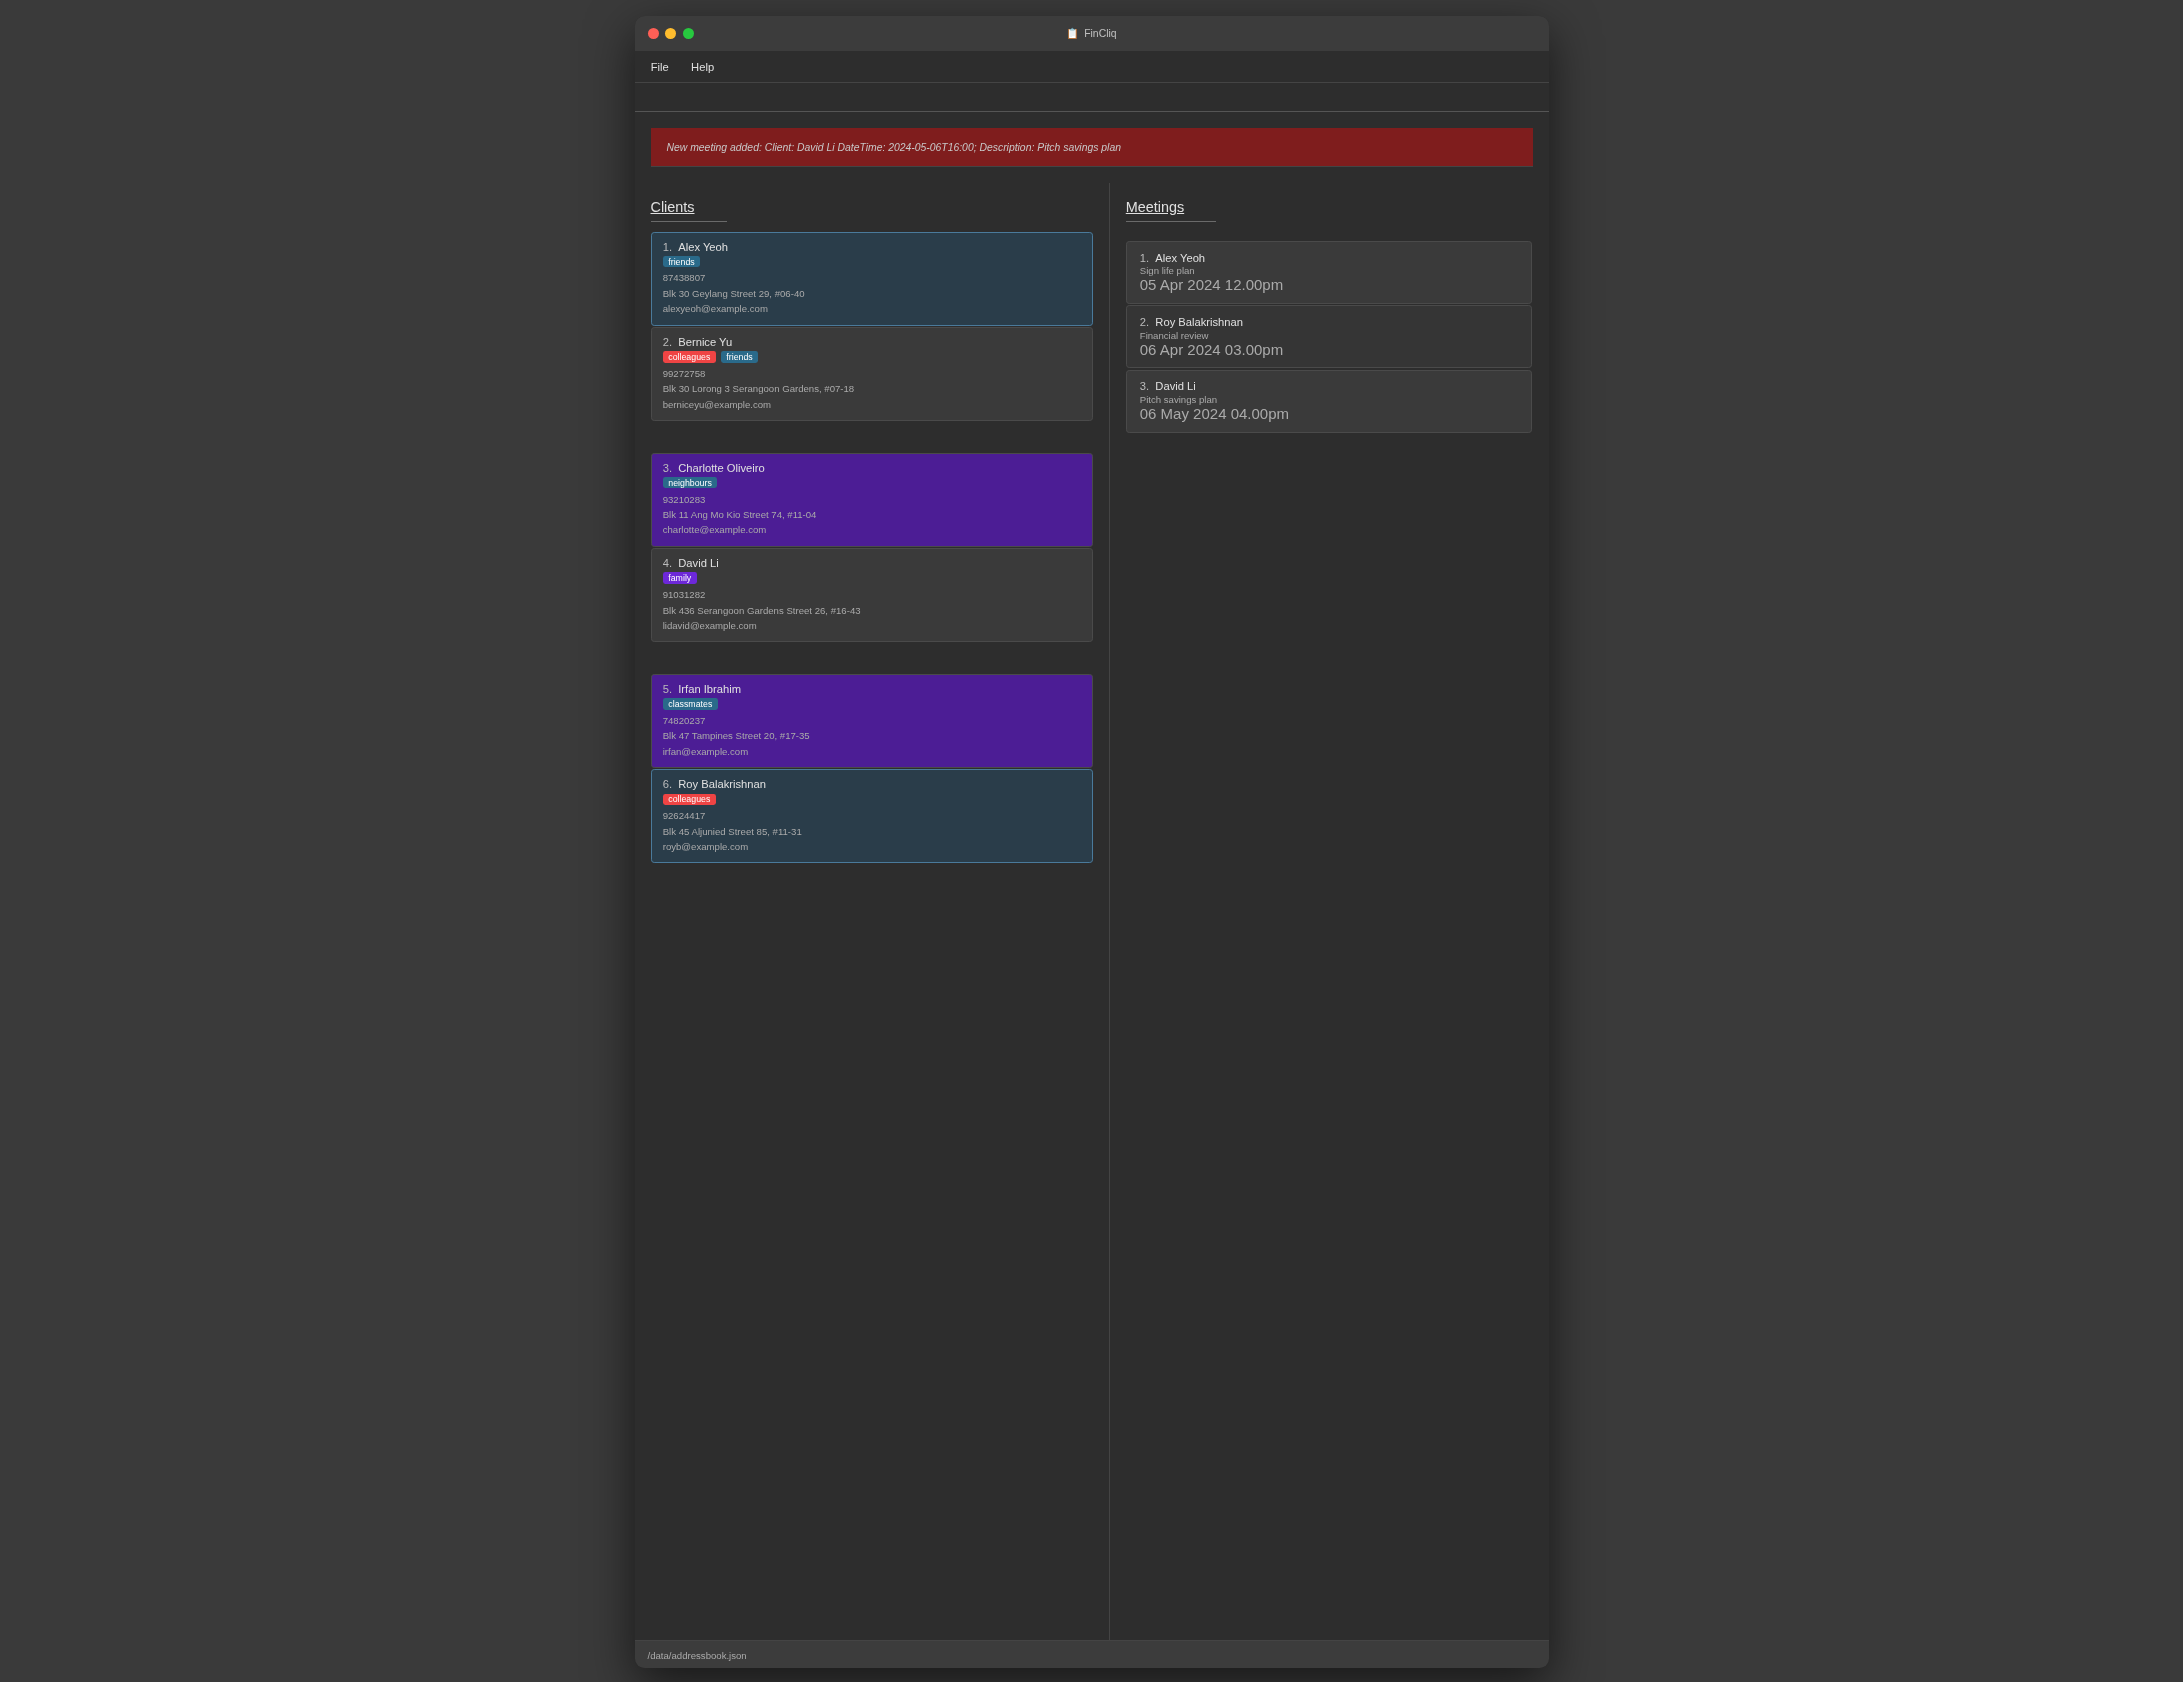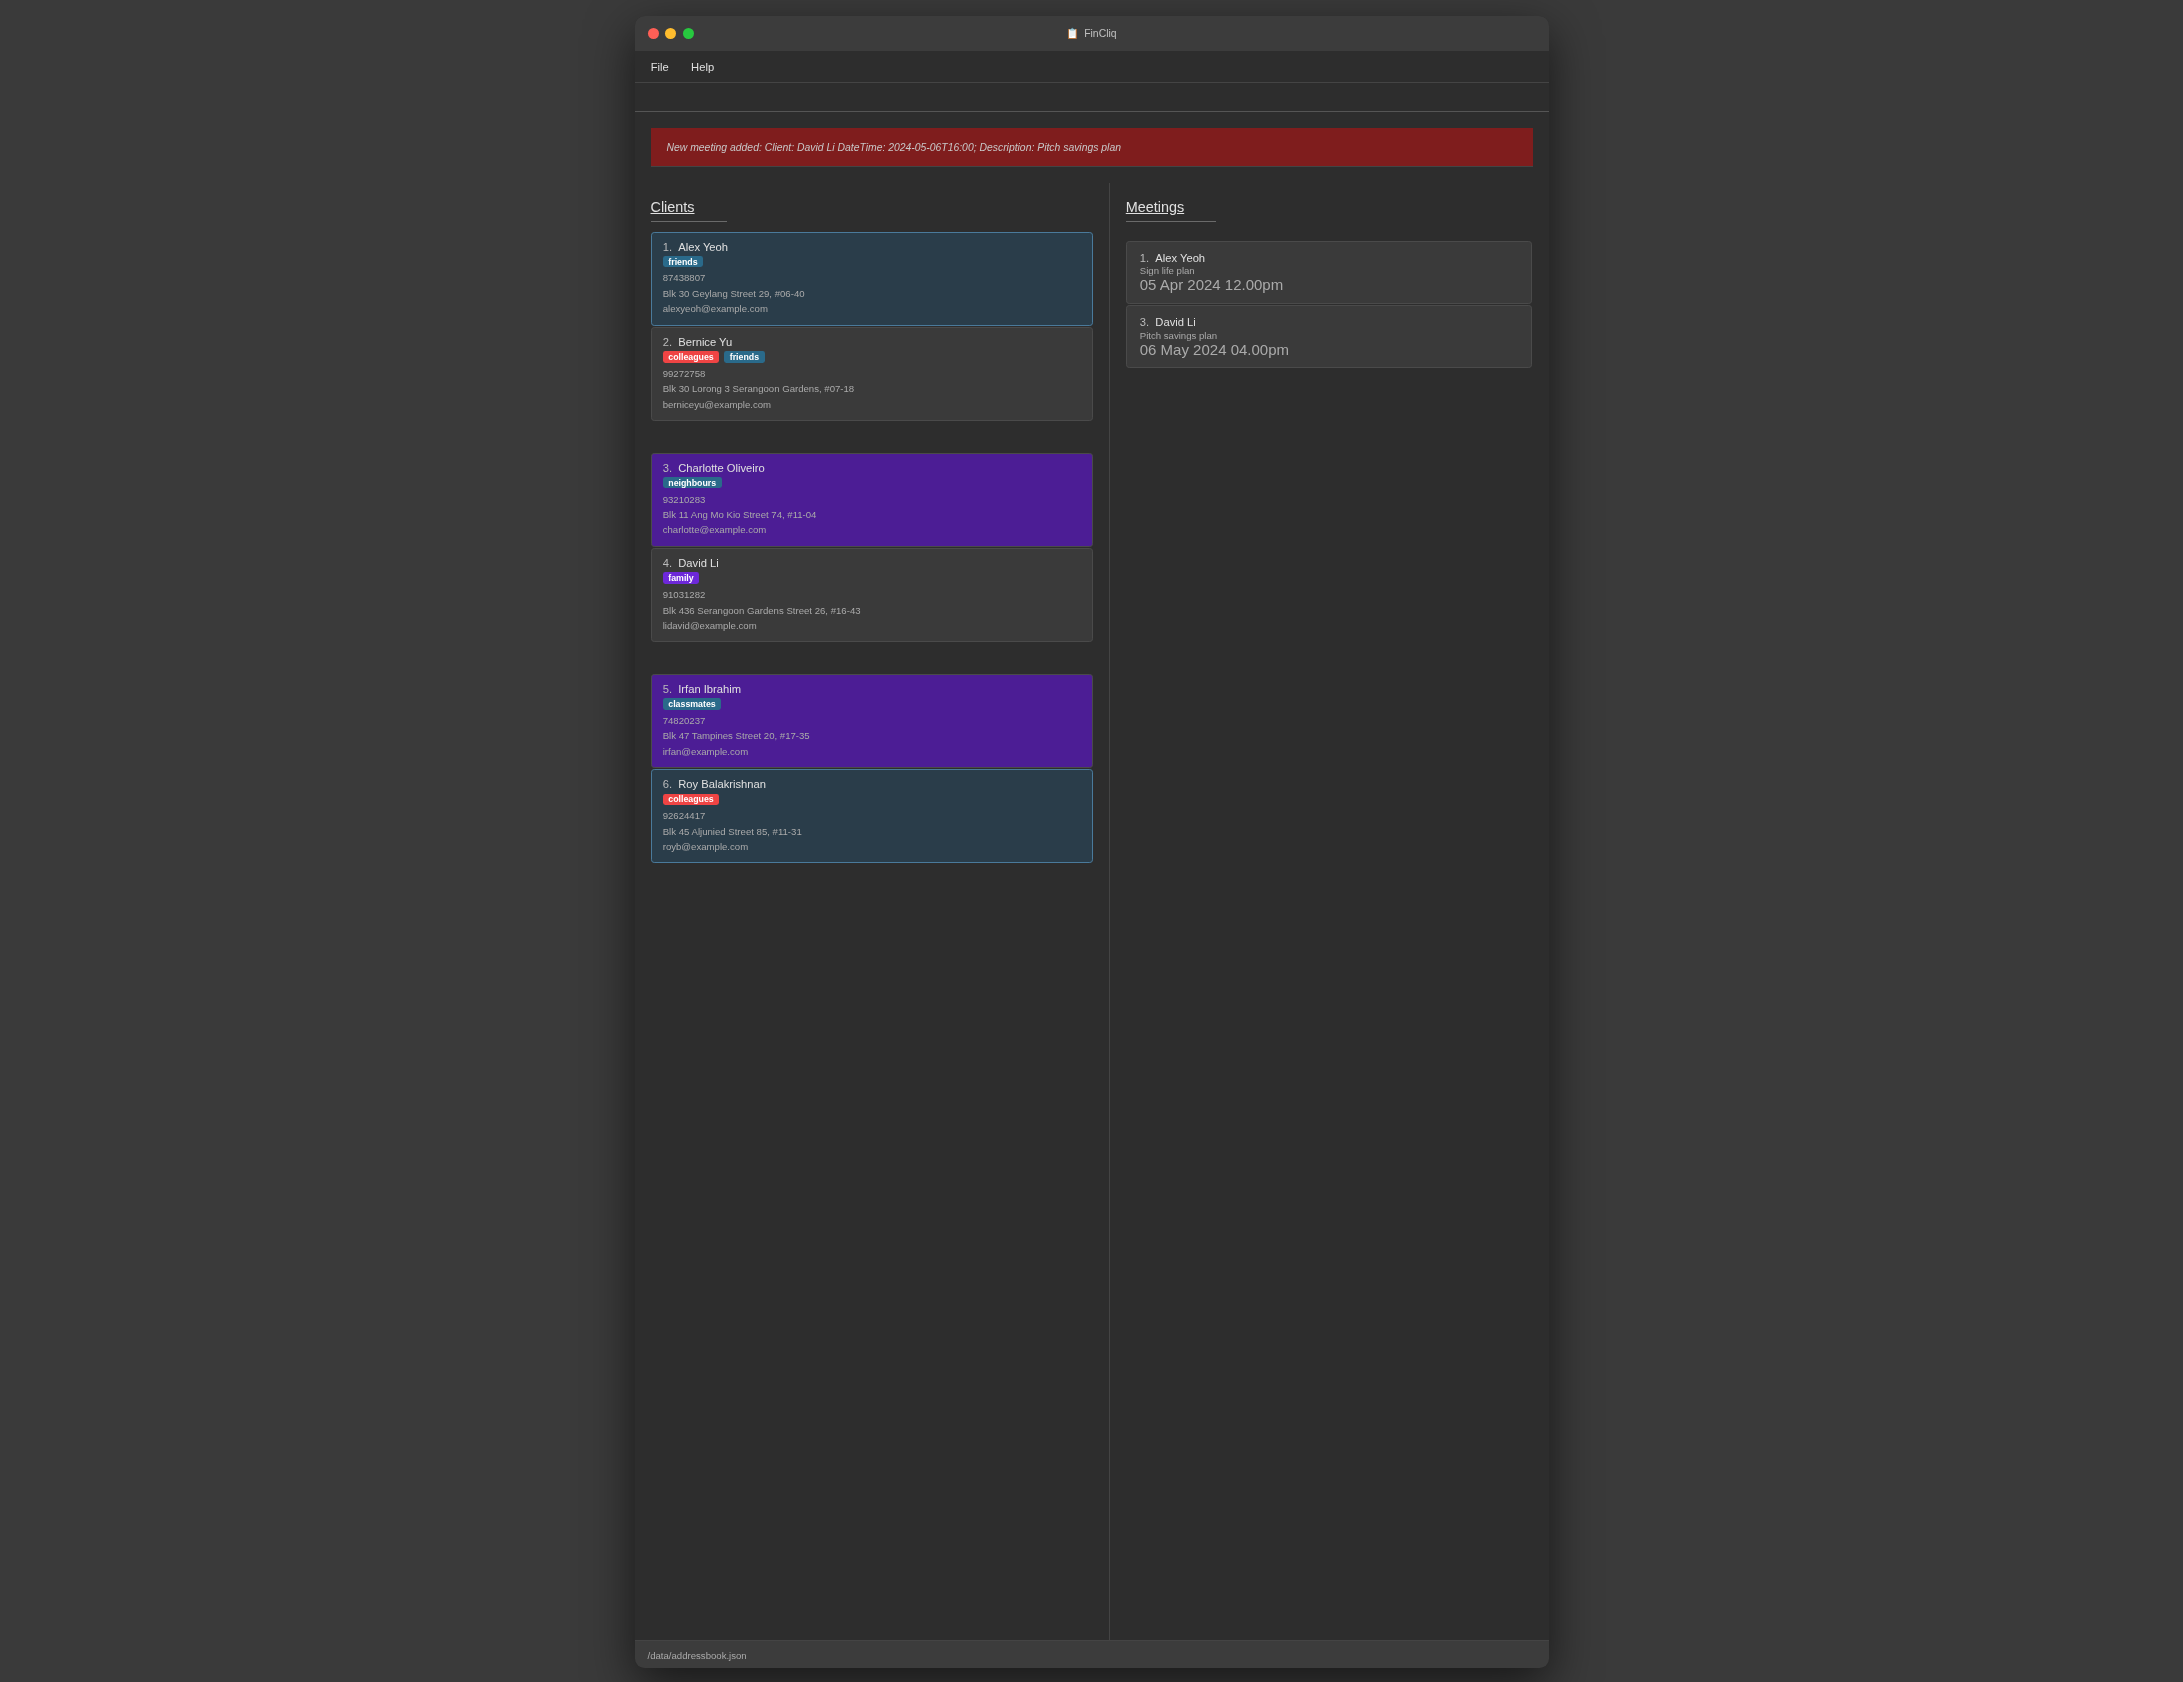--- a/index.html
+++ b/index.html
@@ -160,21 +160,20 @@
     }
     .client-name .num {
       color: #bbb;
     }
 
     .tag-row {
       display: flex;
       gap: 4.8px;
       margin-bottom: 3.2px;
       flex-wrap: wrap;
-      font-weight: bold;
     }
 
     .tag {
       font-size: 8.8px;
       padding: 0.8px 5.6px;
       border-radius: 2.4px;
       color: #fff;
     }
     .tag-friends { background: #2a6a8a; }
     .tag-colleagues { background: #ef4444; }
@@ -379,20 +378,28 @@
 
         <div class="meeting-card">
           <div class="meeting-name">
             <span class="num">1.</span>
             &nbsp;<span>Alex Yeoh</span>
           </div>
           <div class="meeting-desc">Sign life plan</div>
           <div class="meeting-date">05 Apr 2024 12.00pm</div>
         </div>
 
+        <div class="meeting-card alt">
+          <div class="meeting-name">
+            <span class="num">2.</span>
+            &nbsp;<span>Roy Balakrishnan</span>
+          </div>
+          <div class="meeting-desc">Financial review</div>
+          <div class="meeting-date">06 Apr 2024 03.00pm</div>
+        </div>
 
         <div class="meeting-card">
           <div class="meeting-name">
             <span class="num">3.</span>
             &nbsp;<span>David Li</span>
           </div>
           <div class="meeting-desc">Pitch savings plan</div>
           <div class="meeting-date">06 May 2024 04.00pm</div>
         </div>
 

